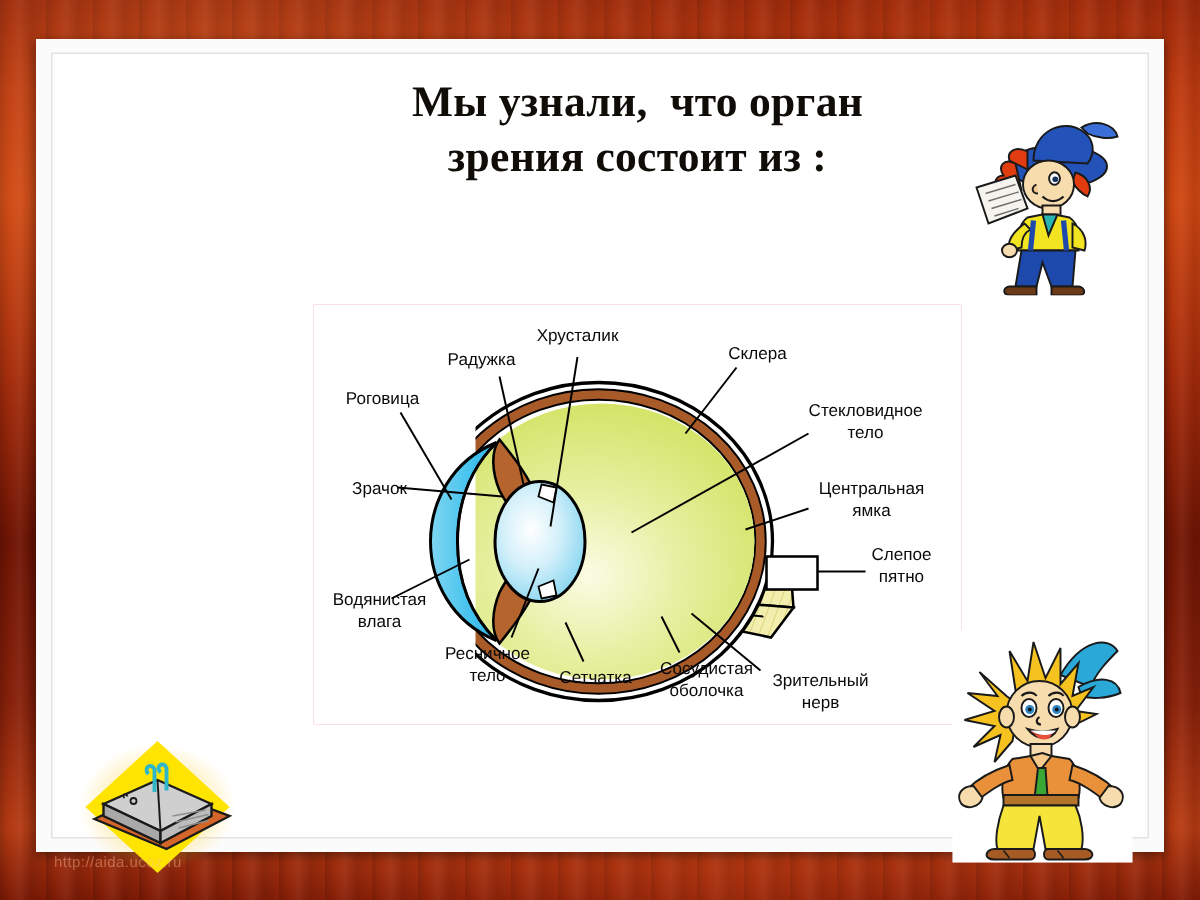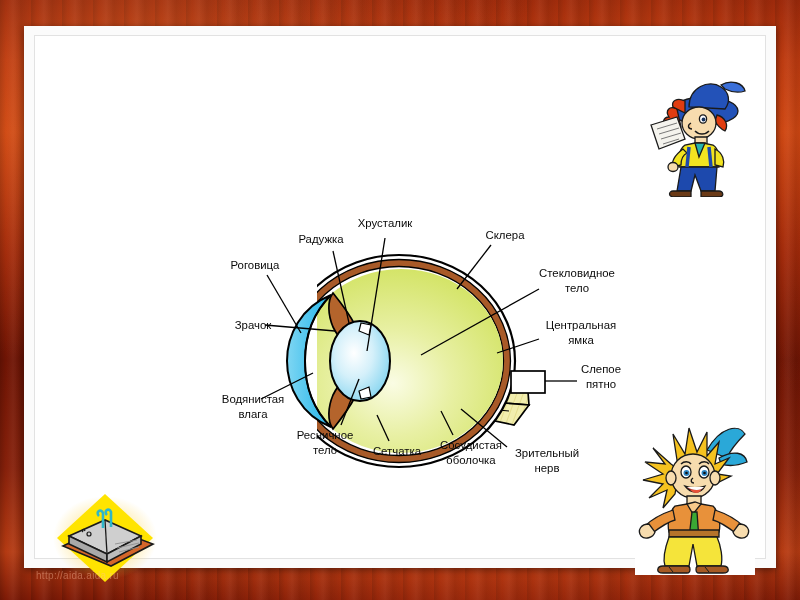--- a/index.html
+++ b/index.html
@@ -138,20 +138,24 @@
   }
 </style>
 </head>
 <body>
 
 <div class="slide">
 
   <div class="panel-outer">
     <div class="panel-inner">
 
+      <div class="title">
+        <span class="title-line">Мы узнали,  что орган</span>
+        <span class="title-line">зрения состоит из :</span>
+      </div>
 
       <div class="diagram">
         <svg width="432" height="280" viewBox="0 0 432 280" xmlns="http://www.w3.org/2000/svg">
           <defs>
             <radialGradient id="vitreousGrad" cx="46%" cy="62%" r="62%">
               <stop offset="0%" stop-color="#fafce4"></stop>
               <stop offset="46%" stop-color="#e8f0a4"></stop>
               <stop offset="100%" stop-color="#d4e468"></stop>
             </radialGradient>
             <radialGradient id="lensGrad" cx="40%" cy="40%" r="70%">
@@ -446,15 +450,15 @@
 
             <path d="M 46 50 C 44 48, 47 46, 48 49" fill="none" stroke-width="1.2"></path>
             <circle cx="52" cy="52" r="2" fill="none" stroke-width="1.2"></circle>
           </g>
         </svg>
       </div>
 
     </div>
   </div>
 
-  <div class="watermark">http://aida.aida.ru</div>
+  <div class="watermark">http://aida.ucoz.ru</div>
 
 </div>
 
 </body></html>

